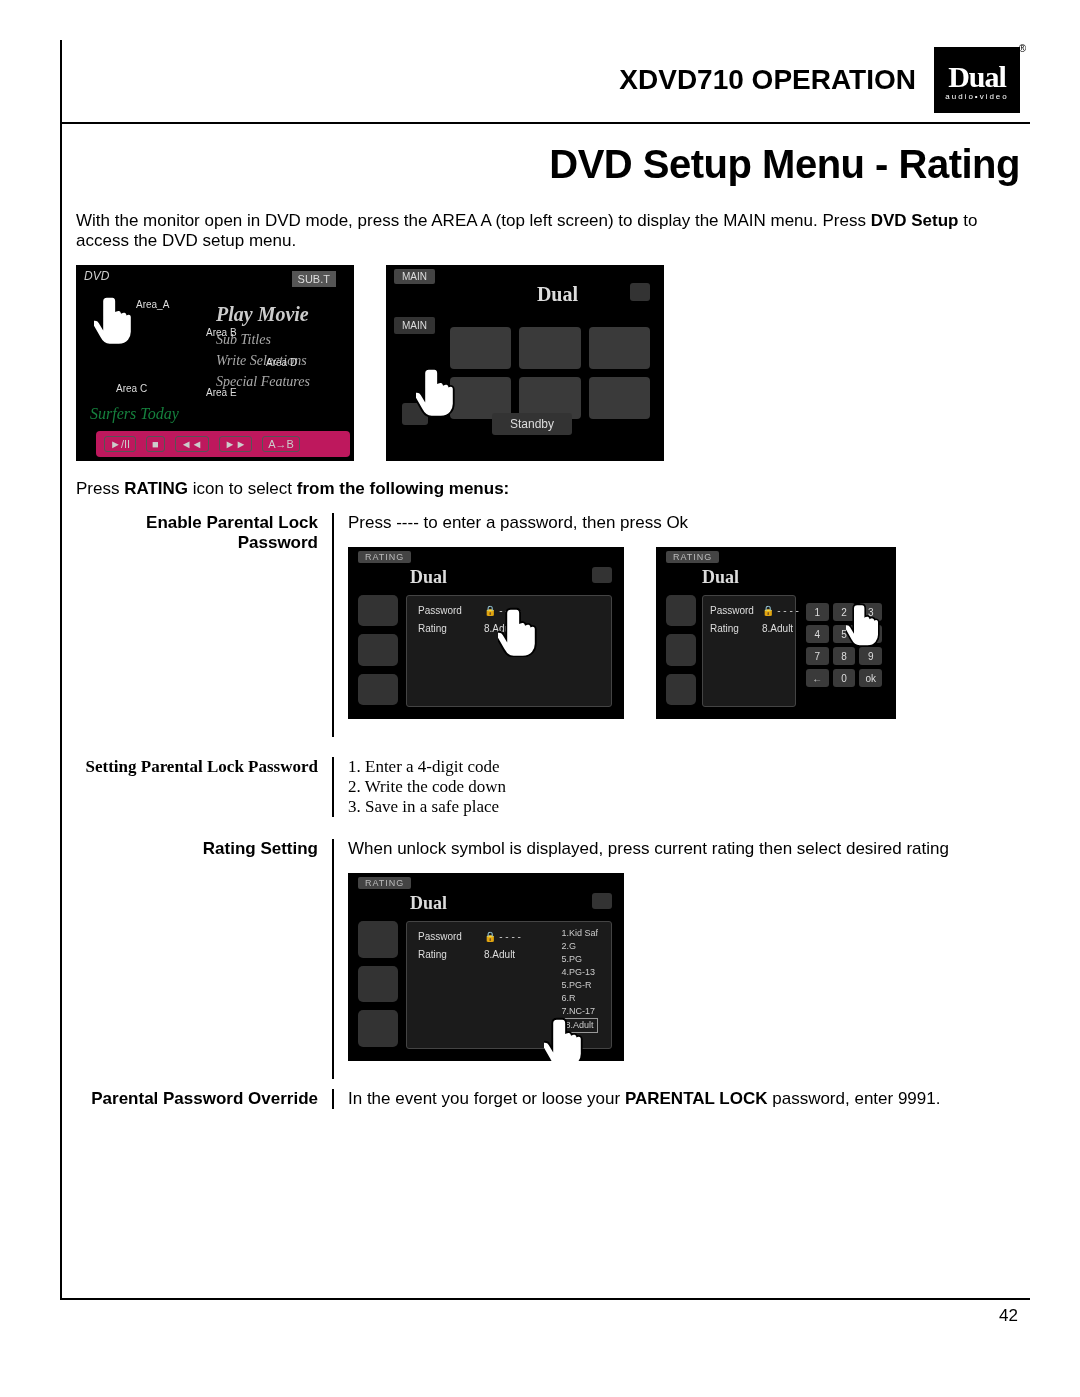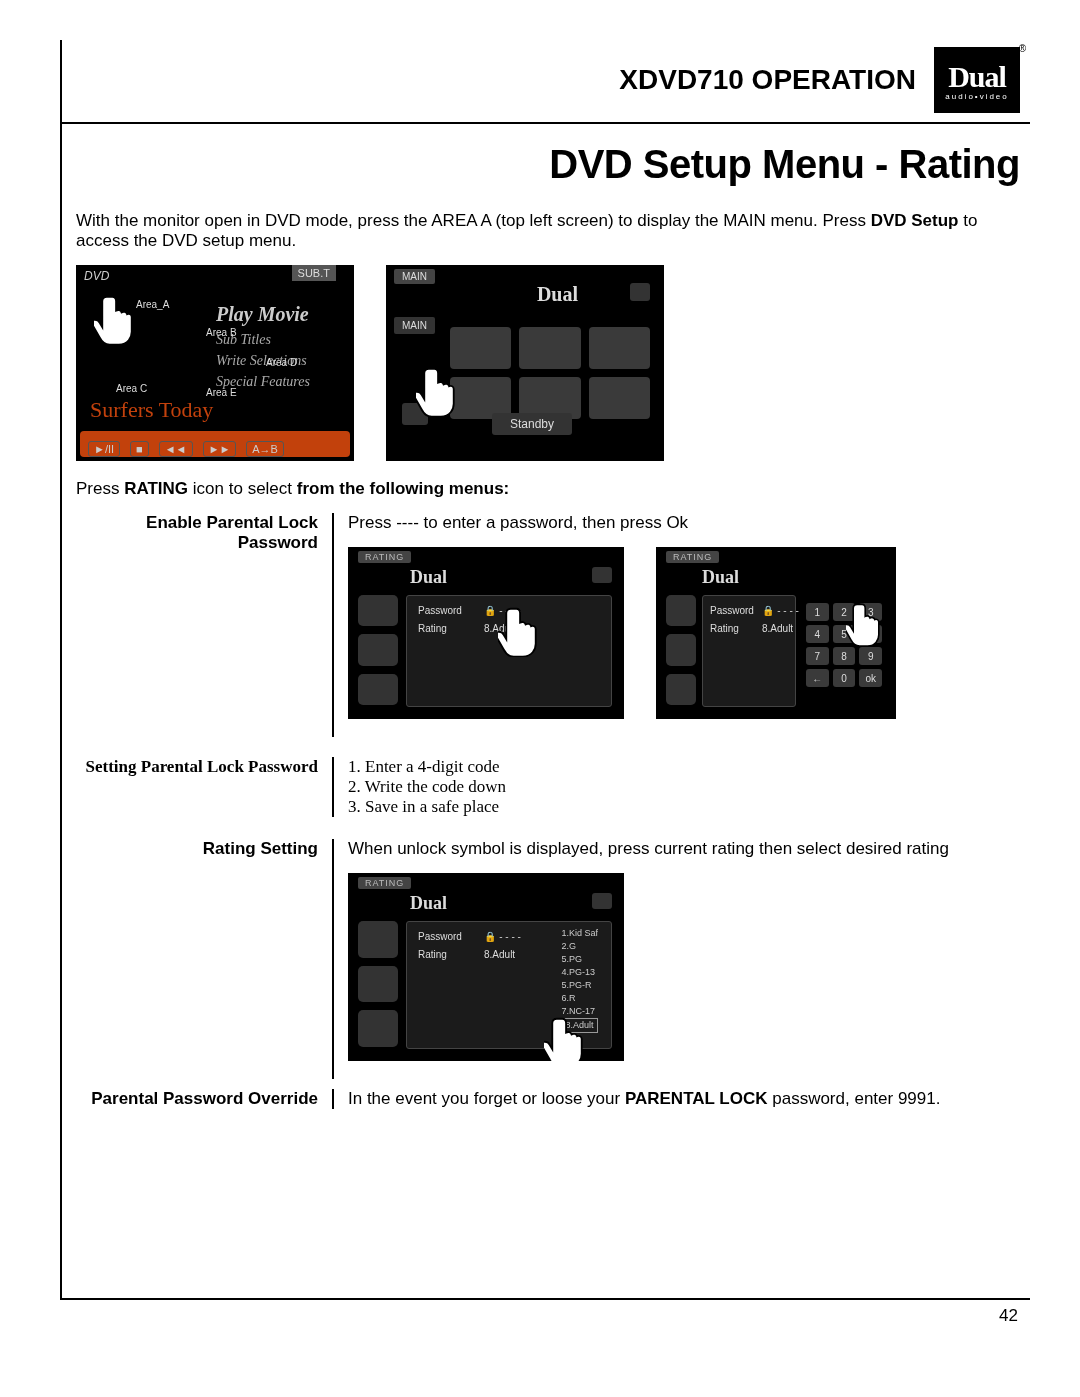--- a/index.html
+++ b/index.html
@@ -83,31 +83,31 @@
   }
   .pagenum {
     position: absolute;
     right: 12px;
     bottom: -28px;
     font-size: 17px;
   }
 
   
   .s1-band {
-    font-family: Georgia, serif; 
-    color: #c2410c; font-size: 22px;
+    font-family: Georgia, serif; font-style: italic;
+    color: #15803d; font-size: 16px;
     position: absolute; left: 14px; bottom: 38px;
   }
   .s1-top { position:absolute; top:4px; left:8px; color:#ccc; font-size:12px; font-style:italic;}
-  .s1-sub { position:absolute; top:0; right:18px; background:#555; color:#ddd; font-size:11px; padding:2px 6px; }
+  .s1-sub { position:absolute; top:6px; right:18px; background:#555; color:#ddd; font-size:11px; padding:2px 6px; }
   .s1-menu { position:absolute; top:34px; left:140px; font-family:Georgia,serif; font-style:italic; color:#aaa; font-size:14px; line-height:1.5; }
   .s1-menu .pm { font-size:20px; font-weight:700; color:#ccc; text-shadow:0 1px 2px #000;}
   .s1-area { position:absolute; color:#ddd; font-size:10px; }
   .s1-hand { position:absolute; left:18px; top:24px; width:46px; height:56px; }
-  .s1-ctrl { position:absolute; left:4px; bottom:4px; right:4px; height:26px; background:#c2410c; border-radius:4px; display:flex; align-items:flex-end; gap:10px; padding:0 8px; }
+  .s1-ctrl { position:absolute; left:20px; bottom:4px; right:4px; height:26px; background:#be185d; border-radius:4px; display:flex; align-items:center; gap:10px; padding:0 8px; }
   .s1-ctrl span { color:#ccc; font-size:11px; border:1px solid #555; padding:1px 5px; border-radius:3px; }
 
   
   .s2-main { position:absolute; top:4px; left:8px; background:#444; color:#ddd; font-size:10px; padding:2px 8px; border-radius:2px;}
   .s2-main2 { position:absolute; top:52px; left:8px; background:#333; color:#ddd; font-size:10px; padding:3px 8px; border-radius:2px;}
   .s2-icons { position:absolute; top:62px; left:64px; right:14px; display:grid; grid-template-columns:repeat(3,1fr); gap:8px; }
   .s2-icons div { background:#3a3a3a; height:42px; border-radius:4px; }
   .s2-standby { position:absolute; bottom:26px; left:106px; width:80px; background:#333; color:#ddd; font-size:12px; text-align:center; padding:4px 0; border-radius:3px; }
   .s2-logo { position:absolute; top:18px; right:86px; color:#ddd; font-family:Georgia,serif; font-size:20px; font-weight:700;}
   .s2-hand { position:absolute; left:30px; top:96px; width:46px; height:56px; }

